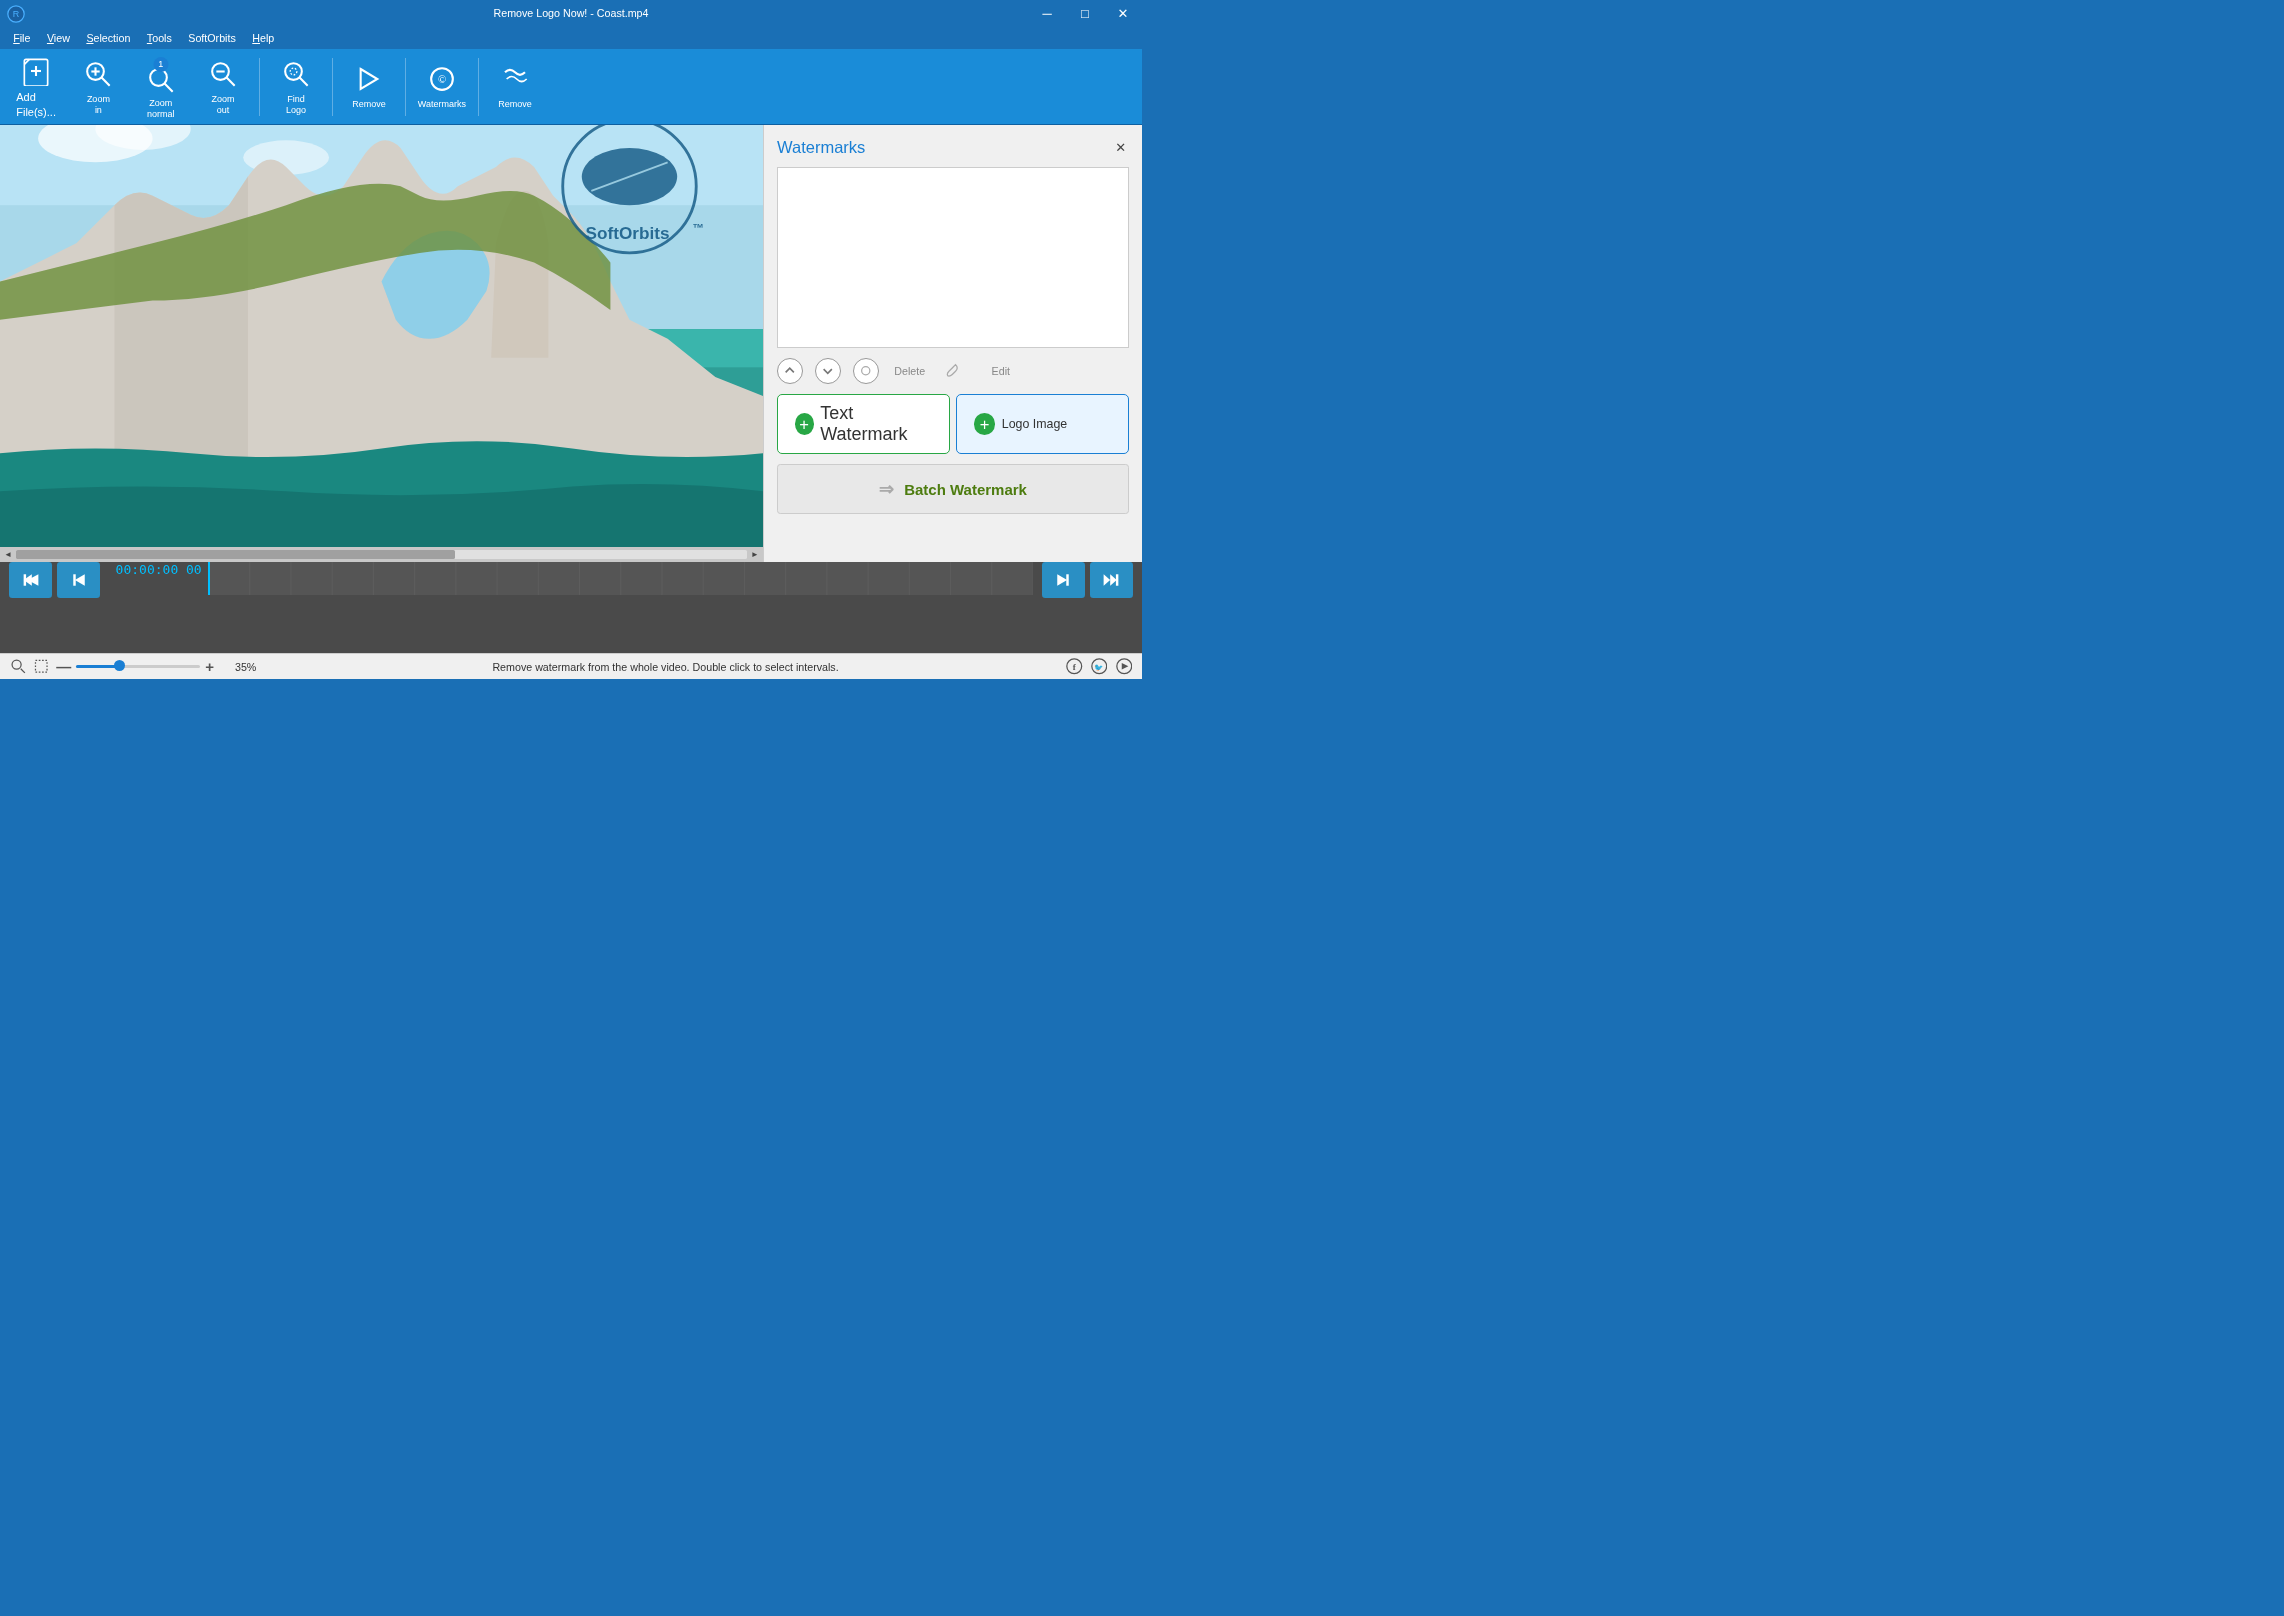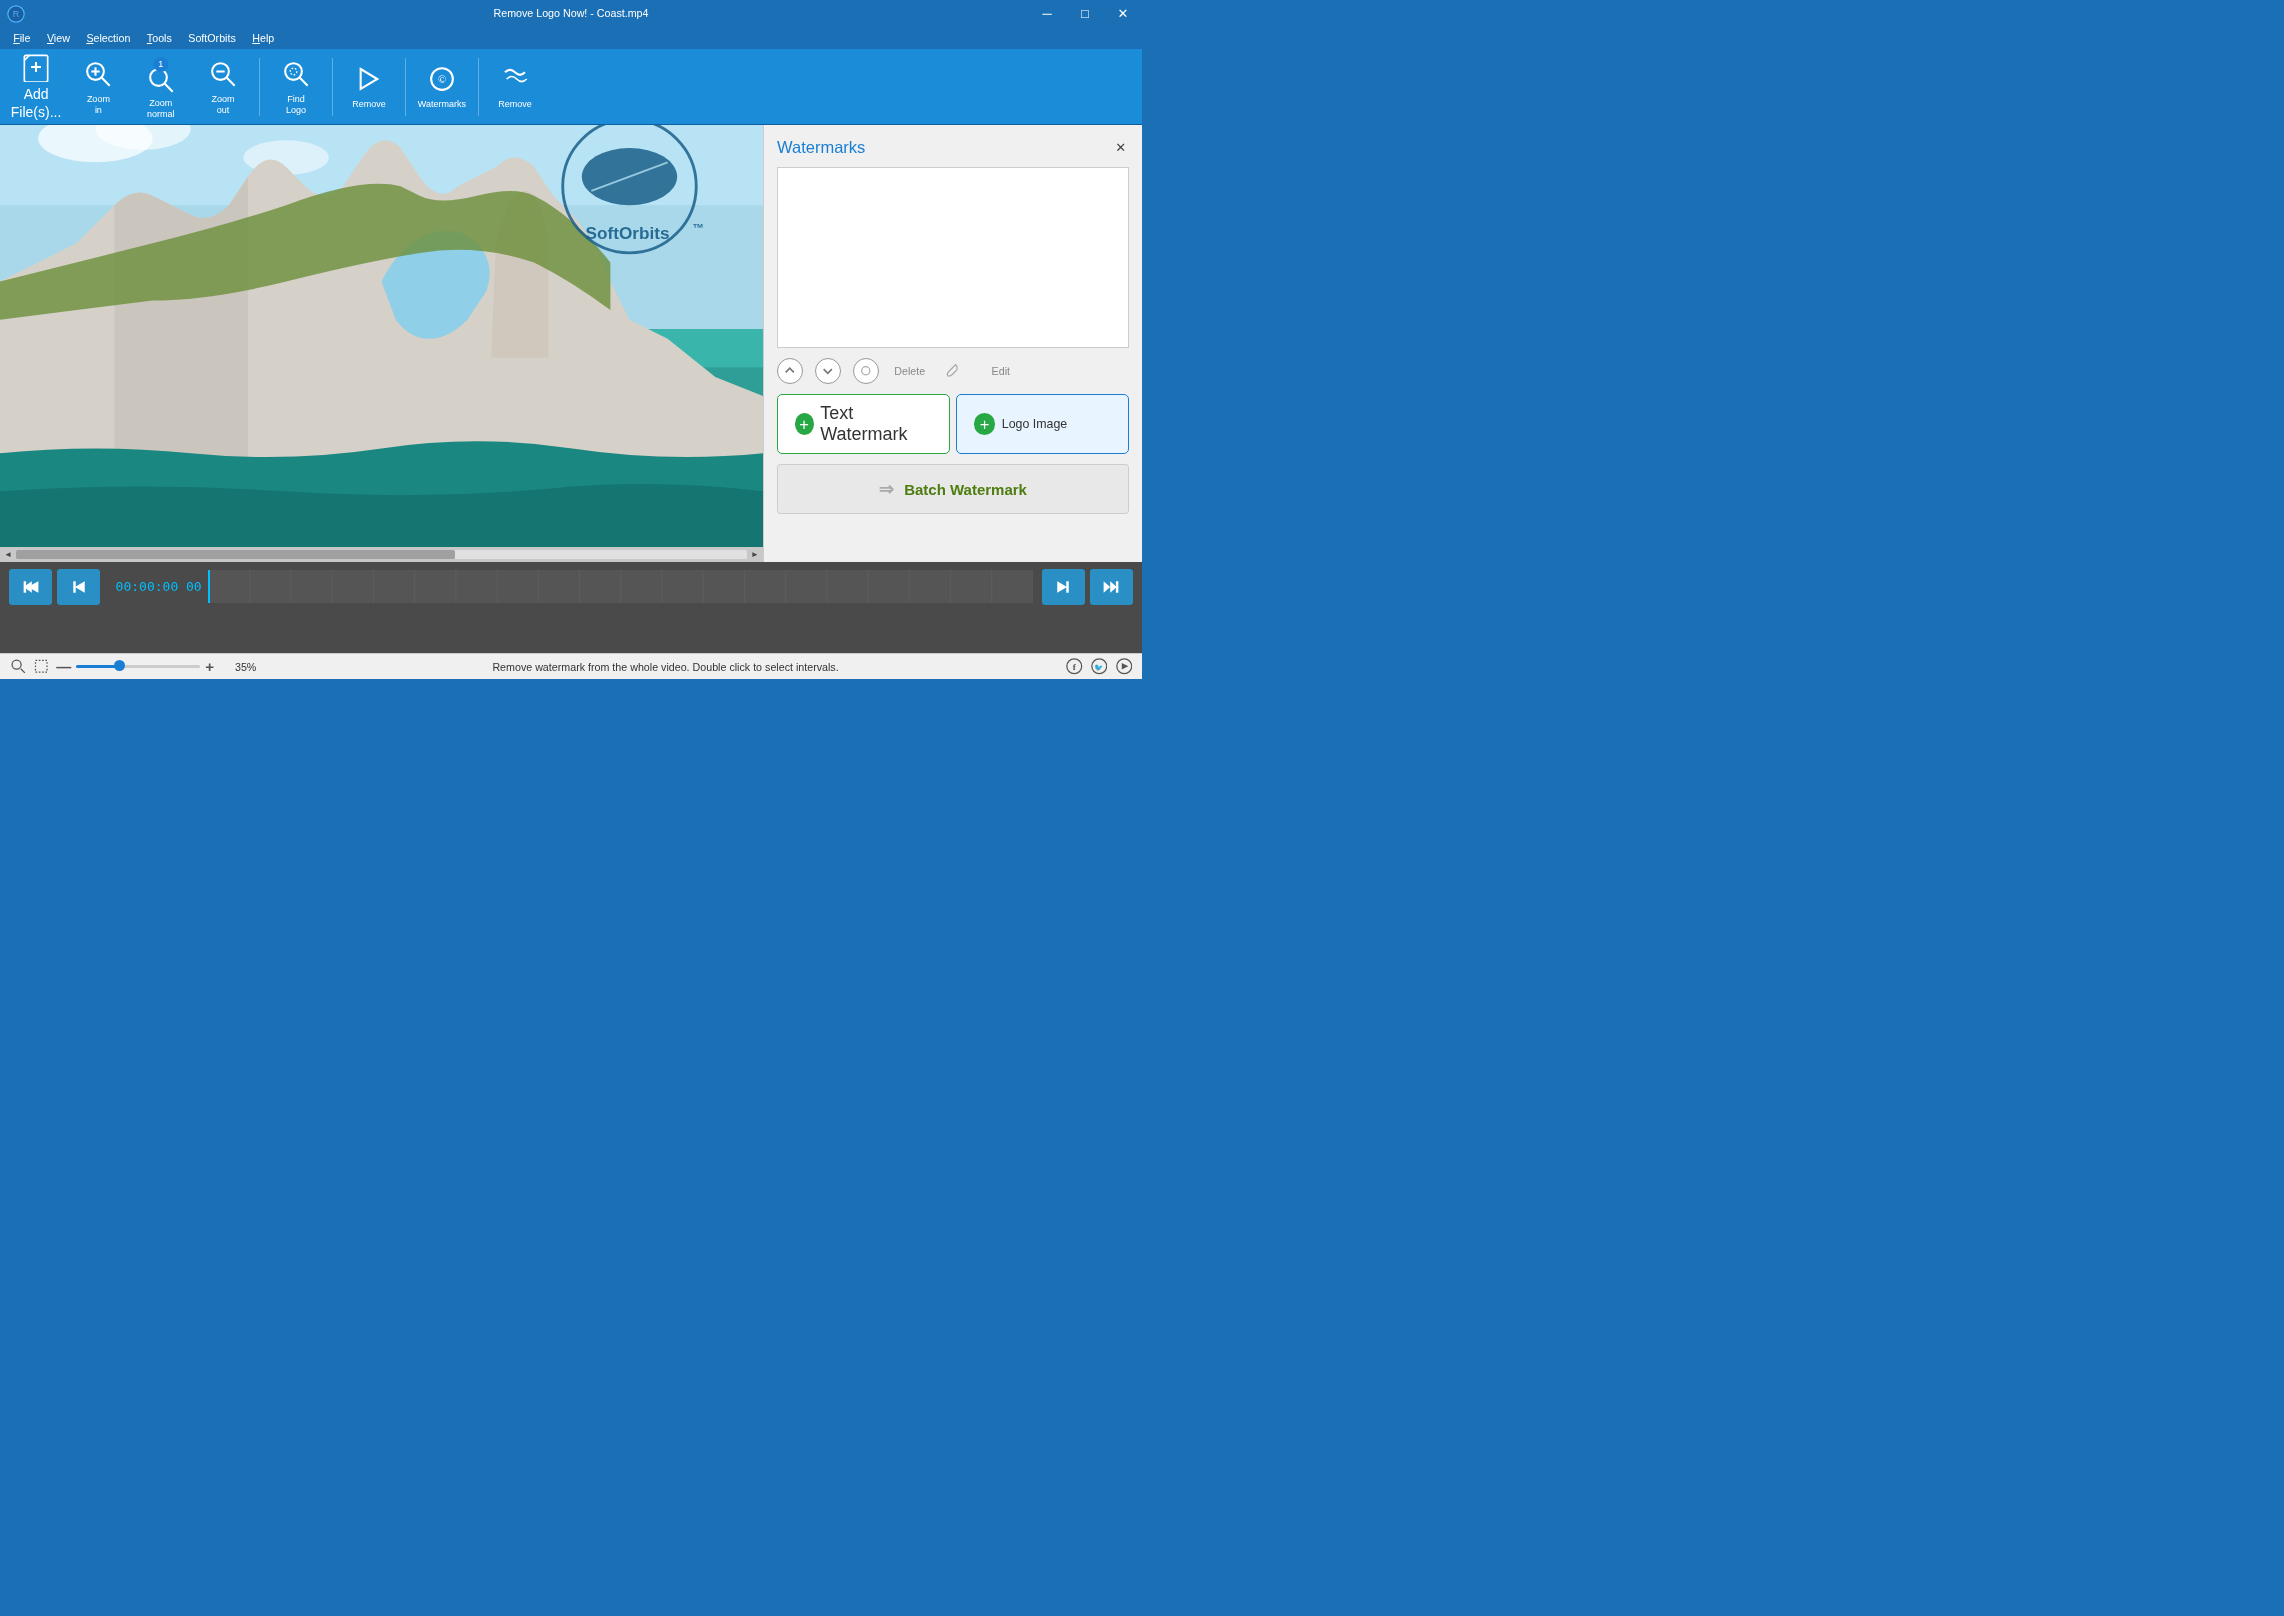--- a/index.html
+++ b/index.html
@@ -231,21 +231,20 @@
 
     
     .timeline-area {
       height: 91px;
       background: #4a4a4a;
       display: flex;
       flex-direction: column;
     }
     .timeline-controls {
       display: flex;
-      align-items: center;
       height: 49px;
       background: #4a4a4a;
       padding: 0 6.6px;
     }
     .tl-btn {
       width: 43px;
       height: 36px;
       display: flex;
       align-items: center;
       justify-content: center;
@@ -351,21 +350,21 @@
 
   <div class="tool-btn">
     <div class="tool-icon">
       <svg viewBox="0 0 36 36" fill="none">
         <rect x="4" y="4" width="28" height="32" rx="2" fill="none" stroke="white" stroke-width="2"></rect>
         <line x1="12" y1="18" x2="24" y2="18" stroke="white" stroke-width="2.5"></line>
         <line x1="18" y1="12" x2="18" y2="24" stroke="white" stroke-width="2.5"></line>
         <line x1="4" y1="10" x2="10" y2="4" stroke="white" stroke-width="2"></line>
       </svg>
     </div>
-    <span style="color:white;font-size:14px;text-align:center;line-height:1.3;">Add<br>File(s)...</span>
+    <span style="color:white;font-size:11px;text-align:left;line-height:1.3;">Add<br>File(s)...</span>
   </div>
 
   <div class="tool-btn">
     <div class="tool-icon">
       <svg viewBox="0 0 36 36" fill="none">
         <circle cx="15" cy="15" r="10" stroke="white" stroke-width="2.5"></circle>
         <line x1="22" y1="22" x2="32" y2="32" stroke="white" stroke-width="2.5"></line>
         <line x1="10" y1="15" x2="20" y2="15" stroke="white" stroke-width="2.5"></line>
         <line x1="15" y1="10" x2="15" y2="20" stroke="white" stroke-width="2.5"></line>
       </svg>

